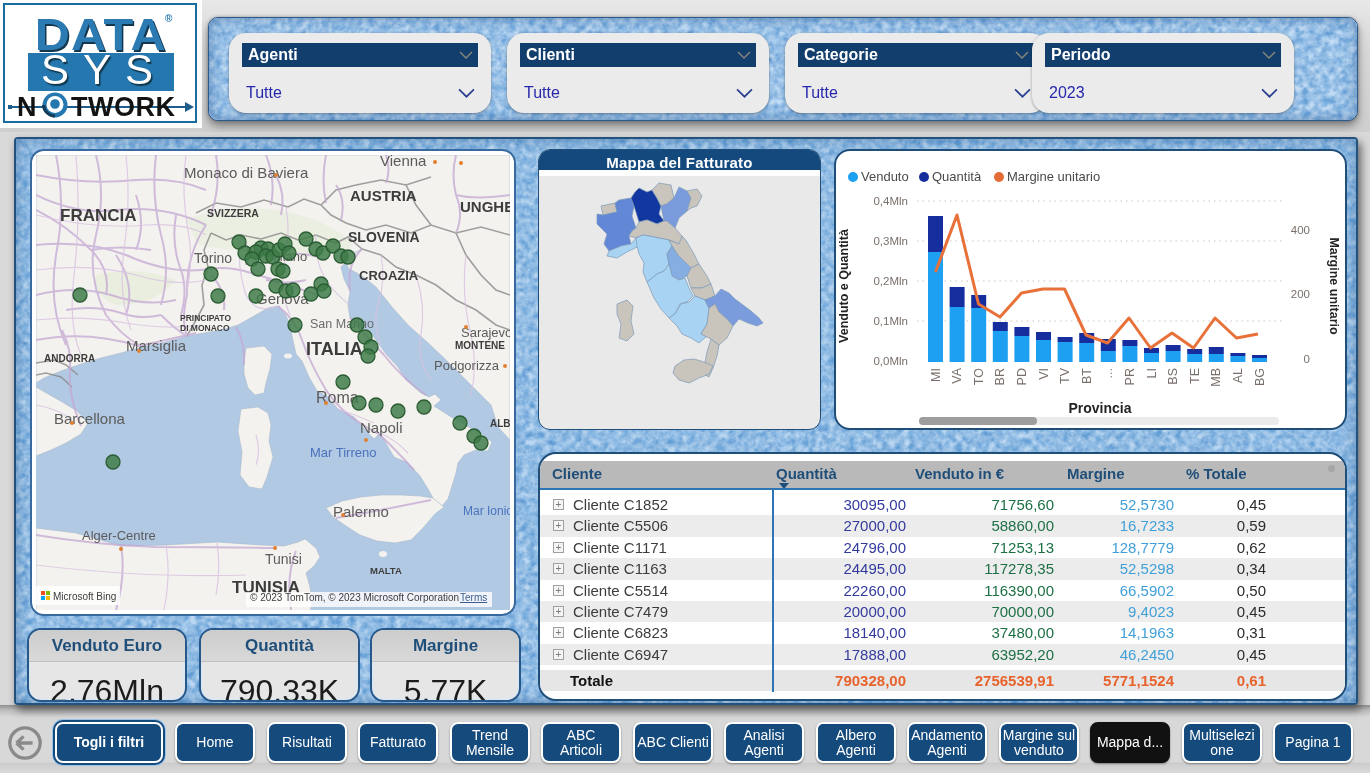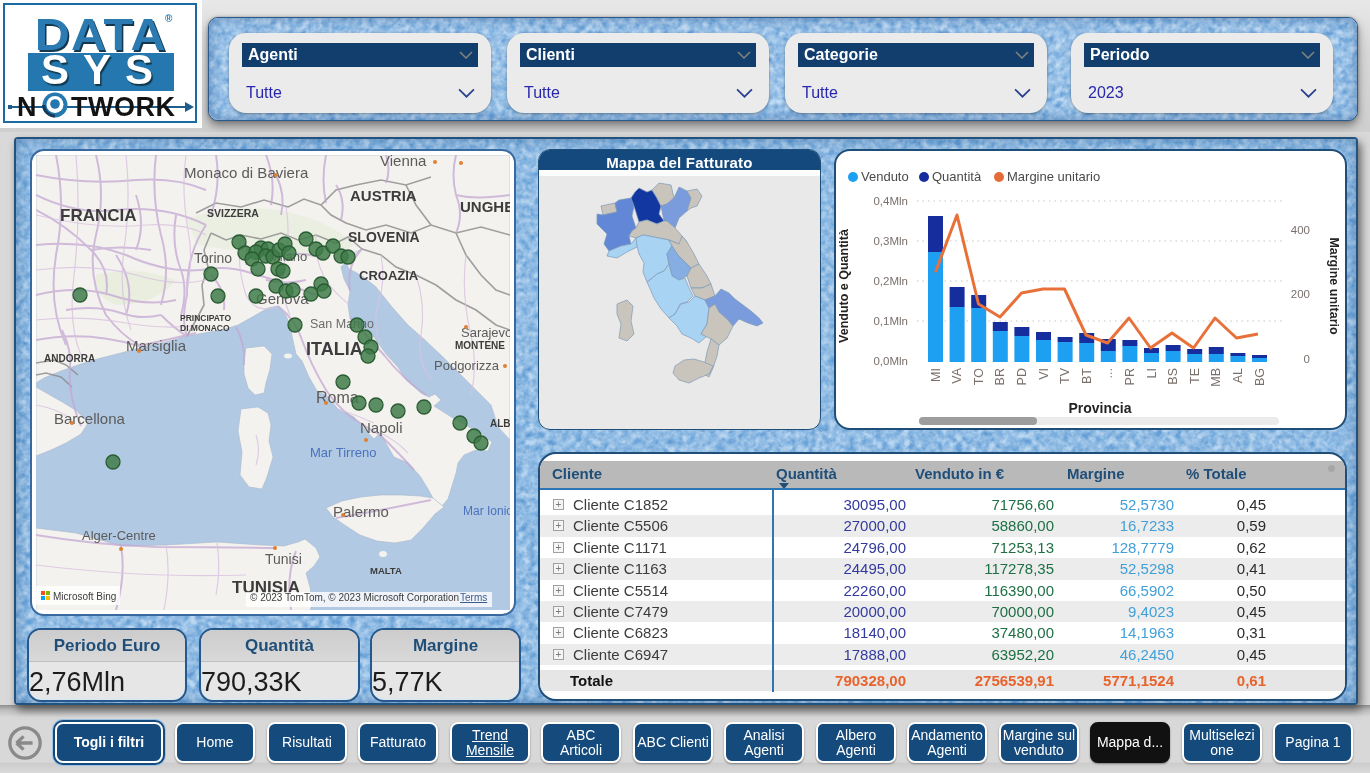--- a/index.html
+++ b/index.html
@@ -30,21 +30,21 @@
 
 
 #mapcard { left:14px; top:10px; width:486px; height:467px; background:#fff; border:2px solid #38699f; border-radius:14px; padding:4px; }
 #mapinner { width:100%; height:100%; overflow:hidden; position:relative; }
 
 
 .kpi { top:489px; height:74px; background:#e6e6e6; border:2px solid #27588c; border-radius:14px; overflow:hidden;
   box-shadow:0 0 0 2px #dfe7ee inset; }
 .kpi .hd { height:32px; background:linear-gradient(180deg,#cccccc,#d9d9d9); color:#1f4e79; font-weight:bold; font-size:17px;
   text-align:center; line-height:32px; border-bottom:1px solid #c0c0c0;}
-.kpi .vl { height:42px; color:#1c1c1c; font-size:27px; line-height:40px; letter-spacing:0px;}
+.kpi .vl { height:42px; color:#1c1c1c; font-size:32px; text-align:center; line-height:40px; letter-spacing:0px;margin-top:9px;}
 
 
 #fatt { left:522px; top:10px; width:283px; height:281px; background:#e9e9e9; border:1.5px solid #1f4e79; border-radius:12px; overflow:hidden; }
 #fatt .hd { height:26px; background:#14497e; color:#fff; font-weight:bold; font-size:15px; text-align:center; line-height:26px; border-bottom:6px solid #fdfdfd; letter-spacing:0.2px; }
 
 
 #chart { left:818px; top:10px; width:513px; height:281px; background:#fff; border:2px solid #1f4e79; border-radius:16px; overflow:hidden;}
 
 
 #tablecard { left:522px; top:313px; width:809px; height:249px; background:#fff; border:2px solid #1f4e79; border-radius:18px; overflow:hidden; }
@@ -89,21 +89,21 @@
 </filter>
 </defs>
 </svg>
 <div id="topstrip" class="abs"></div>
 <div class="abs" style="left:0; top:0; width:202px; height:128px; background:#fdfdfd;"></div>
 
 <div id="logo" class="abs">
   <div class="abs" style="left:18px; top:4px; width:144px; text-align:center; font-weight:bold; font-size:45px; letter-spacing:1px; color:#2b7ab2; text-shadow:1.5px 1.5px 0 #14374e; transform:scaleX(1.08); transform-origin:left;">DATA</div>
   <div class="abs" style="left:160px; top:8px; font-size:10px; color:#2477ae; font-weight:bold;">®</div>
   <div class="abs" style="left:23px; top:48px; width:146px; height:38px; background:#2578af;"></div>
-  <div class="abs" style="left:23px; top:41px; width:146px; text-align:center; font-weight:bold; font-size:42px; letter-spacing:14px; color:#fff; text-shadow:1.5px 1.5px 1px #11374d; padding-left:6px;">SYS</div>
+  <div class="abs" style="left:23px; top:41px; width:146px; text-align:center; font-weight:normal; font-size:42px; letter-spacing:14px; color:#fff; text-shadow:1.5px 1.5px 1px #11374d; padding-left:6px;">SYS</div>
   <svg class="abs" style="left:0px; top:86px;" width="190" height="32" viewBox="0 0 190 32">
     <line x1="4" y1="16" x2="184" y2="16" stroke="#1f5d8c" stroke-width="2"></line>
     <rect x="3" y="14" width="4" height="4" fill="#1f5d8c"></rect>
     <path d="M180 11 L189 16 L180 21 Z" fill="#1f5d8c"></path>
     <text x="12" y="25" font-family="Liberation Sans, sans-serif" font-size="27" font-weight="bold" fill="#131313">N</text>
     <text x="66" y="25" font-family="Liberation Sans, sans-serif" font-size="27" font-weight="bold" fill="#131313" letter-spacing="0.5">TWORK</text>
     <circle cx="50" cy="14" r="12.5" fill="#2578af"></circle>
     <circle cx="50" cy="13.5" r="8.5" fill="#fff"></circle>
     <circle cx="50" cy="13" r="4.8" fill="#2578af"></circle>
     <path d="M50,26.5 A13,13 0 0,1 37,14 L40.2,14 A9.8,9.8 0 0,0 50,23.5 Z" fill="#123c57"></path>
@@ -137,21 +137,21 @@
     </div>
   <div class="fcard" style="left:576px;">
       <div class="fhead">Categorie<svg class="fchev1" viewBox="0 0 14 8">
           <path d="M1 1 L7 7 L13 1" stroke="#83837a" stroke-width="1.5" fill="none"></path>
         </svg></div>
       <div class="fval">Tutte</div>
       <svg class="fchev2" viewBox="0 0 16 9">
         <path d="M1 1 L8 8 L15 1" stroke="#2b3f8f" stroke-width="1.6" fill="none"></path>
       </svg>
     </div>
-  <div class="fcard" style="left:862px;padding-left:8px;">
+  <div class="fcard" style="left:823px;padding-left:8px;">
       <div class="fhead">Periodo<svg class="fchev1" viewBox="0 0 14 8">
           <path d="M1 1 L7 7 L13 1" stroke="#83837a" stroke-width="1.5" fill="none"></path>
         </svg></div>
       <div class="fval">2023</div>
       <svg class="fchev2" viewBox="0 0 16 9">
         <path d="M1 1 L8 8 L15 1" stroke="#2b3f8f" stroke-width="1.6" fill="none"></path>
       </svg>
     </div>
 </div>
 
@@ -368,21 +368,21 @@
       </g>
       <text x="17" y="445">Microsoft Bing</text>
       <rect x="210" y="437" width="246" height="15" fill="#ffffff" opacity="0.8"></rect>
       <text x="214" y="446">© 2023 TomTom, © 2023 Microsoft Corporation</text>
       <text x="424" y="446" text-decoration="underline" fill="#3c5c8c">Terms</text>
     </g>
   </svg>
   </div>
     </div>
   <div class="kpi abs" style="left:11px; width:160px;">
-      <div class="hd">Periodo Euro</div>
+      <div class="hd">Venduto Euro</div>
       <div class="vl">2,76Mln</div>
     </div>
   <div class="kpi abs" style="left:183px; width:161px;">
       <div class="hd">Quantità</div>
       <div class="vl">790,33K</div>
     </div>
   <div class="kpi abs" style="left:354px; width:151px;">
       <div class="hd">Margine</div>
       <div class="vl">5,77K</div>
     </div>
@@ -559,21 +559,21 @@
         <span class="num v">71253,13</span>
         <span class="num m">128,7779</span>
         <span class="num p">0,62</span>
       </div>
     <div class="trow" style="top:104.2px; background:#ececec;">
         <span class="plus">+</span>
         <span class="nm">Cliente C1163</span>
         <span class="num q">24495,00</span>
         <span class="num v">117278,35</span>
         <span class="num m">52,5298</span>
-        <span class="num p">0,41</span>
+        <span class="num p">0,34</span>
       </div>
     <div class="trow" style="top:125.6px;">
         <span class="plus">+</span>
         <span class="nm">Cliente C5514</span>
         <span class="num q">22260,00</span>
         <span class="num v">116390,00</span>
         <span class="num m">66,5902</span>
         <span class="num p">0,50</span>
       </div>
     <div class="trow" style="top:147px; background:#ececec;">
@@ -614,21 +614,21 @@
 
 <div id="nav" class="abs">
   <svg class="abs" style="left:7px; top:20px;" width="36" height="36" viewBox="0 0 38 38">
     <circle cx="19" cy="19" r="16" fill="none" stroke="#8a8a8a" stroke-width="3.5"></circle>
     <path d="M10 19 h17 M10 19 l7.5 -7 M10 19 l7.5 7" stroke="#8a8a8a" stroke-width="3.5" fill="none"></path>
   </svg>
   <div class="nbtn" style="left:55px; width:108px; font-weight:bold; box-shadow:0 0 0 2px #144a7c, 0 0 0 3px #9cc3e8;">Togli i filtri</div>
   <div class="nbtn" style="left:175px; width:80px;">Home</div>
   <div class="nbtn" style="left:267px; width:80px;">Risultati</div>
   <div class="nbtn" style="left:358px; width:80px;">Fatturato</div>
-  <div class="nbtn" style="left:450px; width:80px;text-decoration:underline;">Trend<br>Mensile</div>
+  <div class="nbtn" style="left:450px; width:80px;">Trend<br>Mensile</div>
   <div class="nbtn" style="left:541px; width:80px;">ABC<br>Articoli</div>
   <div class="nbtn" style="left:633px; width:80px;">ABC Clienti</div>
   <div class="nbtn" style="left:724px; width:80px;">Analisi<br>Agenti</div>
   <div class="nbtn" style="left:816px; width:80px;border-radius:7px;">Albero<br>Agenti</div>
   <div class="nbtn" style="left:907px; width:80px;">Andamento<br>Agenti</div>
   <div class="nbtn" style="left:999px; width:80px;">Margine sul<br>venduto</div>
   <div class="nbtn" style="left:1090px; width:80px; background:#111; border-color:#111;">Mappa d...</div>
   <div class="nbtn" style="left:1182px; width:80px;">Multiselezi<br>one</div>
   <div class="nbtn" style="left:1273px; width:80px;">Pagina 1</div>
 </div>

